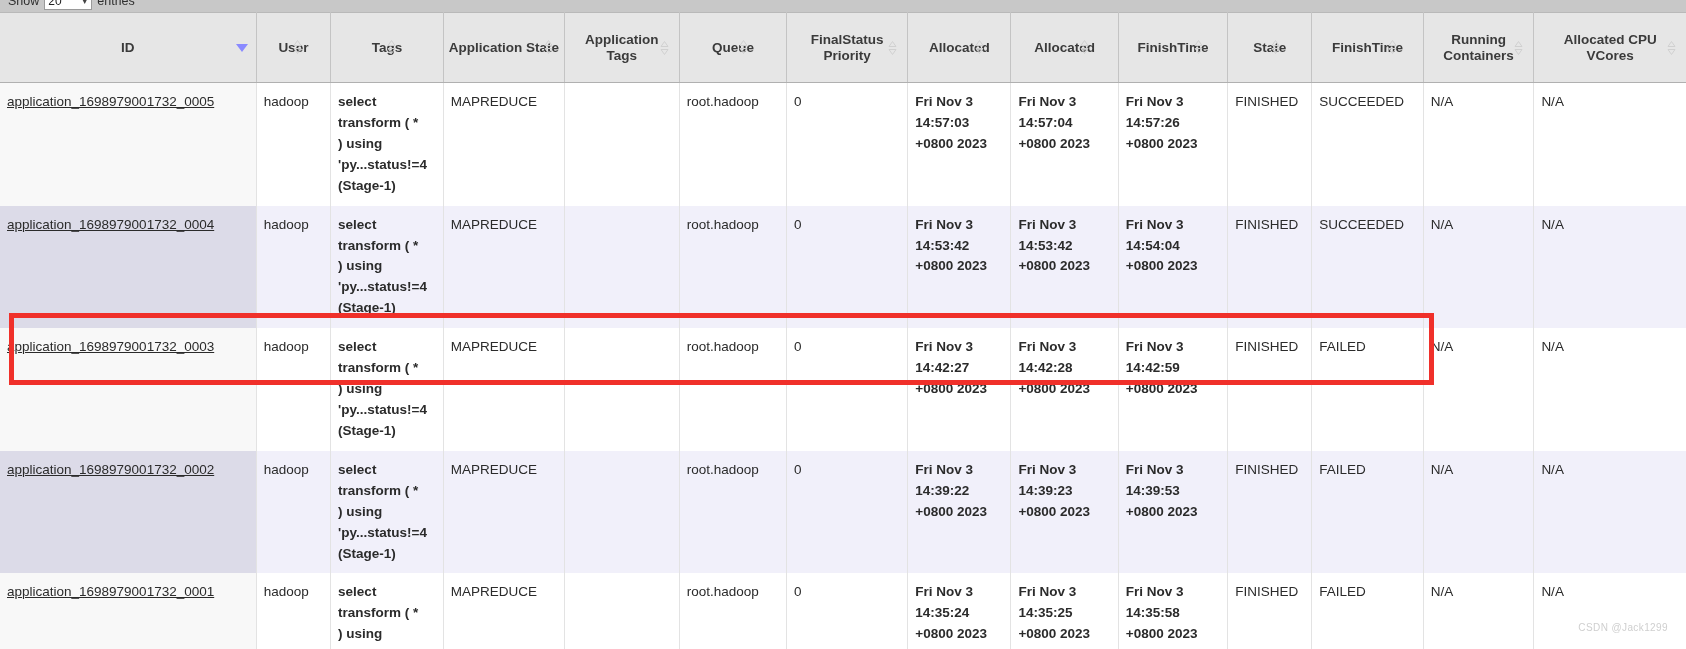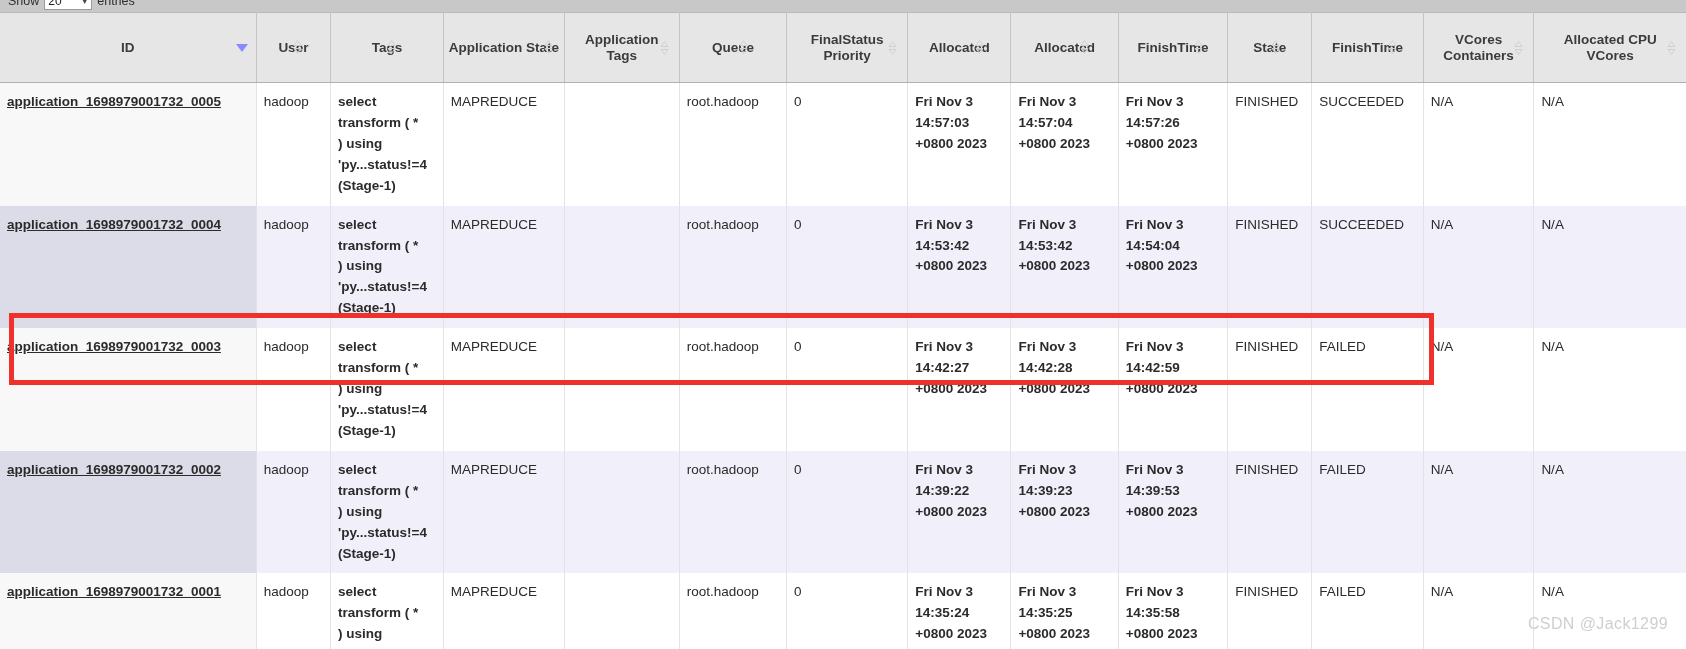--- a/index.html
+++ b/index.html
@@ -130,21 +130,20 @@
   table.apps tbody tr.even td { background: #f1f0fa; }
   
   table.apps tbody tr.odd  td.col-id { background: #f8f8f8; }
   table.apps tbody tr.even td.col-id { background: #dcdbe8; }
 
   td.col-id a {
     color: #2b2b2b;
     text-decoration: underline;
     cursor: pointer;
     font-size: 13.5px;
-    font-weight: bold;
   }
   .cell-break { white-space: pre-line; font-weight: bold; }
 
   
   .annot-box {
     position: absolute;
     left: 9px;
     top: 313px;
     width: 1425px;
     height: 72px;
@@ -152,21 +151,21 @@
     box-sizing: border-box;
     pointer-events: none;
     z-index: 30;
   }
 
   
   .watermark {
     position: absolute;
     right: 18px;
     bottom: 16px;
-    font-size: 16px;
+    font-size: 10px;
     color: #cfcfcf;
     letter-spacing: .4px;
     z-index: 25;
   }
 </style>
 </head>
 <body>
 
 <div class="length-strip">
   <span class="lbl">Show</span>
@@ -319,21 +318,21 @@
             <span class="sort-diamond">
                 <svg width="9" height="15" viewBox="0 0 9 15">
                   <path d="M4.5 1 L8 6 L1 6 Z" fill="none" stroke="#d0d0d0" stroke-width="1"></path>
                   <path d="M4.5 14 L8 9 L1 9 Z" fill="none" stroke="#d0d0d0" stroke-width="1"></path>
                 </svg>
               </span>
           </span>
         </th>
         <th>
           <span class="th-inner">
-            <span>VCores Containers</span>
+            <span>Running Containers</span>
             <span class="sort-diamond">
                 <svg width="9" height="15" viewBox="0 0 9 15">
                   <path d="M4.5 1 L8 6 L1 6 Z" fill="none" stroke="#d0d0d0" stroke-width="1"></path>
                   <path d="M4.5 14 L8 9 L1 9 Z" fill="none" stroke="#d0d0d0" stroke-width="1"></path>
                 </svg>
               </span>
           </span>
         </th>
         <th>
           <span class="th-inner">

